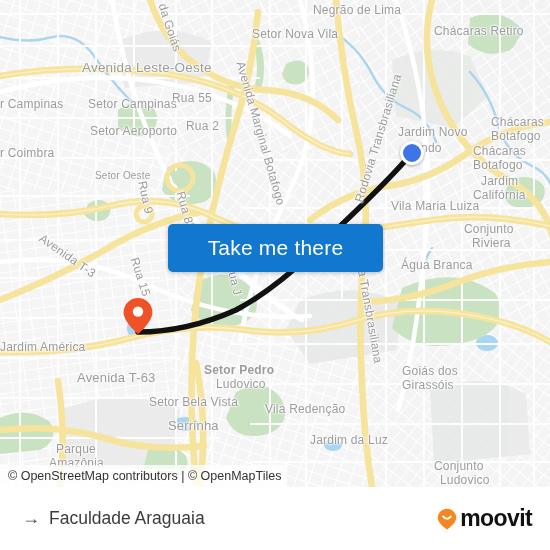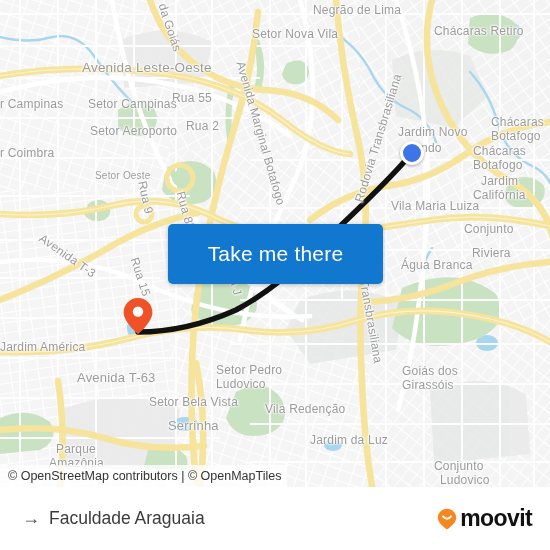--- a/index.html
+++ b/index.html
@@ -222,25 +222,25 @@
         <div class="lbl" style="left: 398px; top: 126px; font-size: 12px;">Jardim Novo</div>
         <div class="lbl" style="left: 404px; top: 142px; font-size: 12px;">Mundo</div>
         <div class="lbl" style="left: 491px; top: 116px; font-size: 12px;">Chácaras</div>
         <div class="lbl" style="left: 491px; top: 130px; font-size: 12px;">Botafogo</div>
         <div class="lbl" style="left: 473px; top: 145px; font-size: 12px;">Chácaras</div>
         <div class="lbl" style="left: 473px; top: 159px; font-size: 12px;">Botafogo</div>
         <div class="lbl" style="left: 481px; top: 175px; font-size: 12px;">Jardim</div>
         <div class="lbl" style="left: 473px; top: 189px; font-size: 12px;">Califórnia</div>
         <div class="lbl" style="left: 391px; top: 200px; font-size: 12px;">Vila Maria Luiza</div>
         <div class="lbl" style="left: 464px; top: 223px; font-size: 12px;">Conjunto</div>
-        <div class="lbl" style="left: 472px; top: 247px; font-size: 12px;">Riviera</div>
+        <div class="lbl" style="left: 472px; top: 237px; font-size: 12px;">Riviera</div>
         <div class="lbl" style="left: 401px; top: 259px; font-size: 12px;">Água Branca</div>
         <div class="lbl" style="left: 0px; top: 341px; font-size: 12px;">Jardim América</div>
         <div class="lbl" style="left: 77px; top: 371px; font-size: 13px;">Avenida T-63</div>
-        <div class="lbl" style="left: 216px; top: 364px; font-size: 12px;">Setor Pedro</div>
+        <div class="lbl" style="left: 204px; top: 364px; font-size: 12px; font-weight: bold;">Setor Pedro</div>
         <div class="lbl" style="left: 216px; top: 378px; font-size: 12px;">Ludovico</div>
         <div class="lbl" style="left: 149px; top: 396px; font-size: 12px;">Setor Bela Vista</div>
         <div class="lbl" style="left: 168px; top: 419px; font-size: 13px;">Serrinha</div>
         <div class="lbl" style="left: 265px; top: 403px; font-size: 12px;">Vila Redenção</div>
         <div class="lbl" style="left: 310px; top: 434px; font-size: 12px;">Jardim da Luz</div>
         <div class="lbl" style="left: 56px; top: 443px; font-size: 12px;">Parque</div>
         <div class="lbl" style="left: 49px; top: 457px; font-size: 12px;">Amazônia</div>
         <div class="lbl" style="left: 402px; top: 365px; font-size: 12px;">Goiás dos</div>
         <div class="lbl" style="left: 402px; top: 379px; font-size: 12px;">Girassóis</div>
         <div class="lbl" style="left: 434px; top: 460px; font-size: 12px;">Conjunto</div>
@@ -258,21 +258,21 @@
 
     <div id="dest-dot" style="left:400px; top:141px;"></div>
 
     <div id="origin-pin" style="left:122px; top:297px;">
       <svg width="32" height="38" viewBox="0 0 32 38">
         <path d="M16 1 C8 1 1.6 7.4 1.6 15.4 C1.6 25 16 37 16 37 C16 37 30.4 25 30.4 15.4 C30.4 7.4 24 1 16 1 Z" fill="#ef5226"></path>
         <circle cx="16" cy="14.6" r="5.2" fill="#ffffff"></circle>
       </svg>
     </div>
 
-    <button id="cta" style="left:168px; top:224px; width:215px; height:60px;">
+    <button id="cta" style="left:168px; top:224px; width:215px; height:48px;">
       <span>Take me there</span>
     </button>
 
     <div id="attrib">© OpenStreetMap contributors | © OpenMapTiles</div>
   </div>
 
   <div id="footer">
     <div id="route-summary">
       <span class="arrow">→</span>
       <span>Faculdade Araguaia</span>

